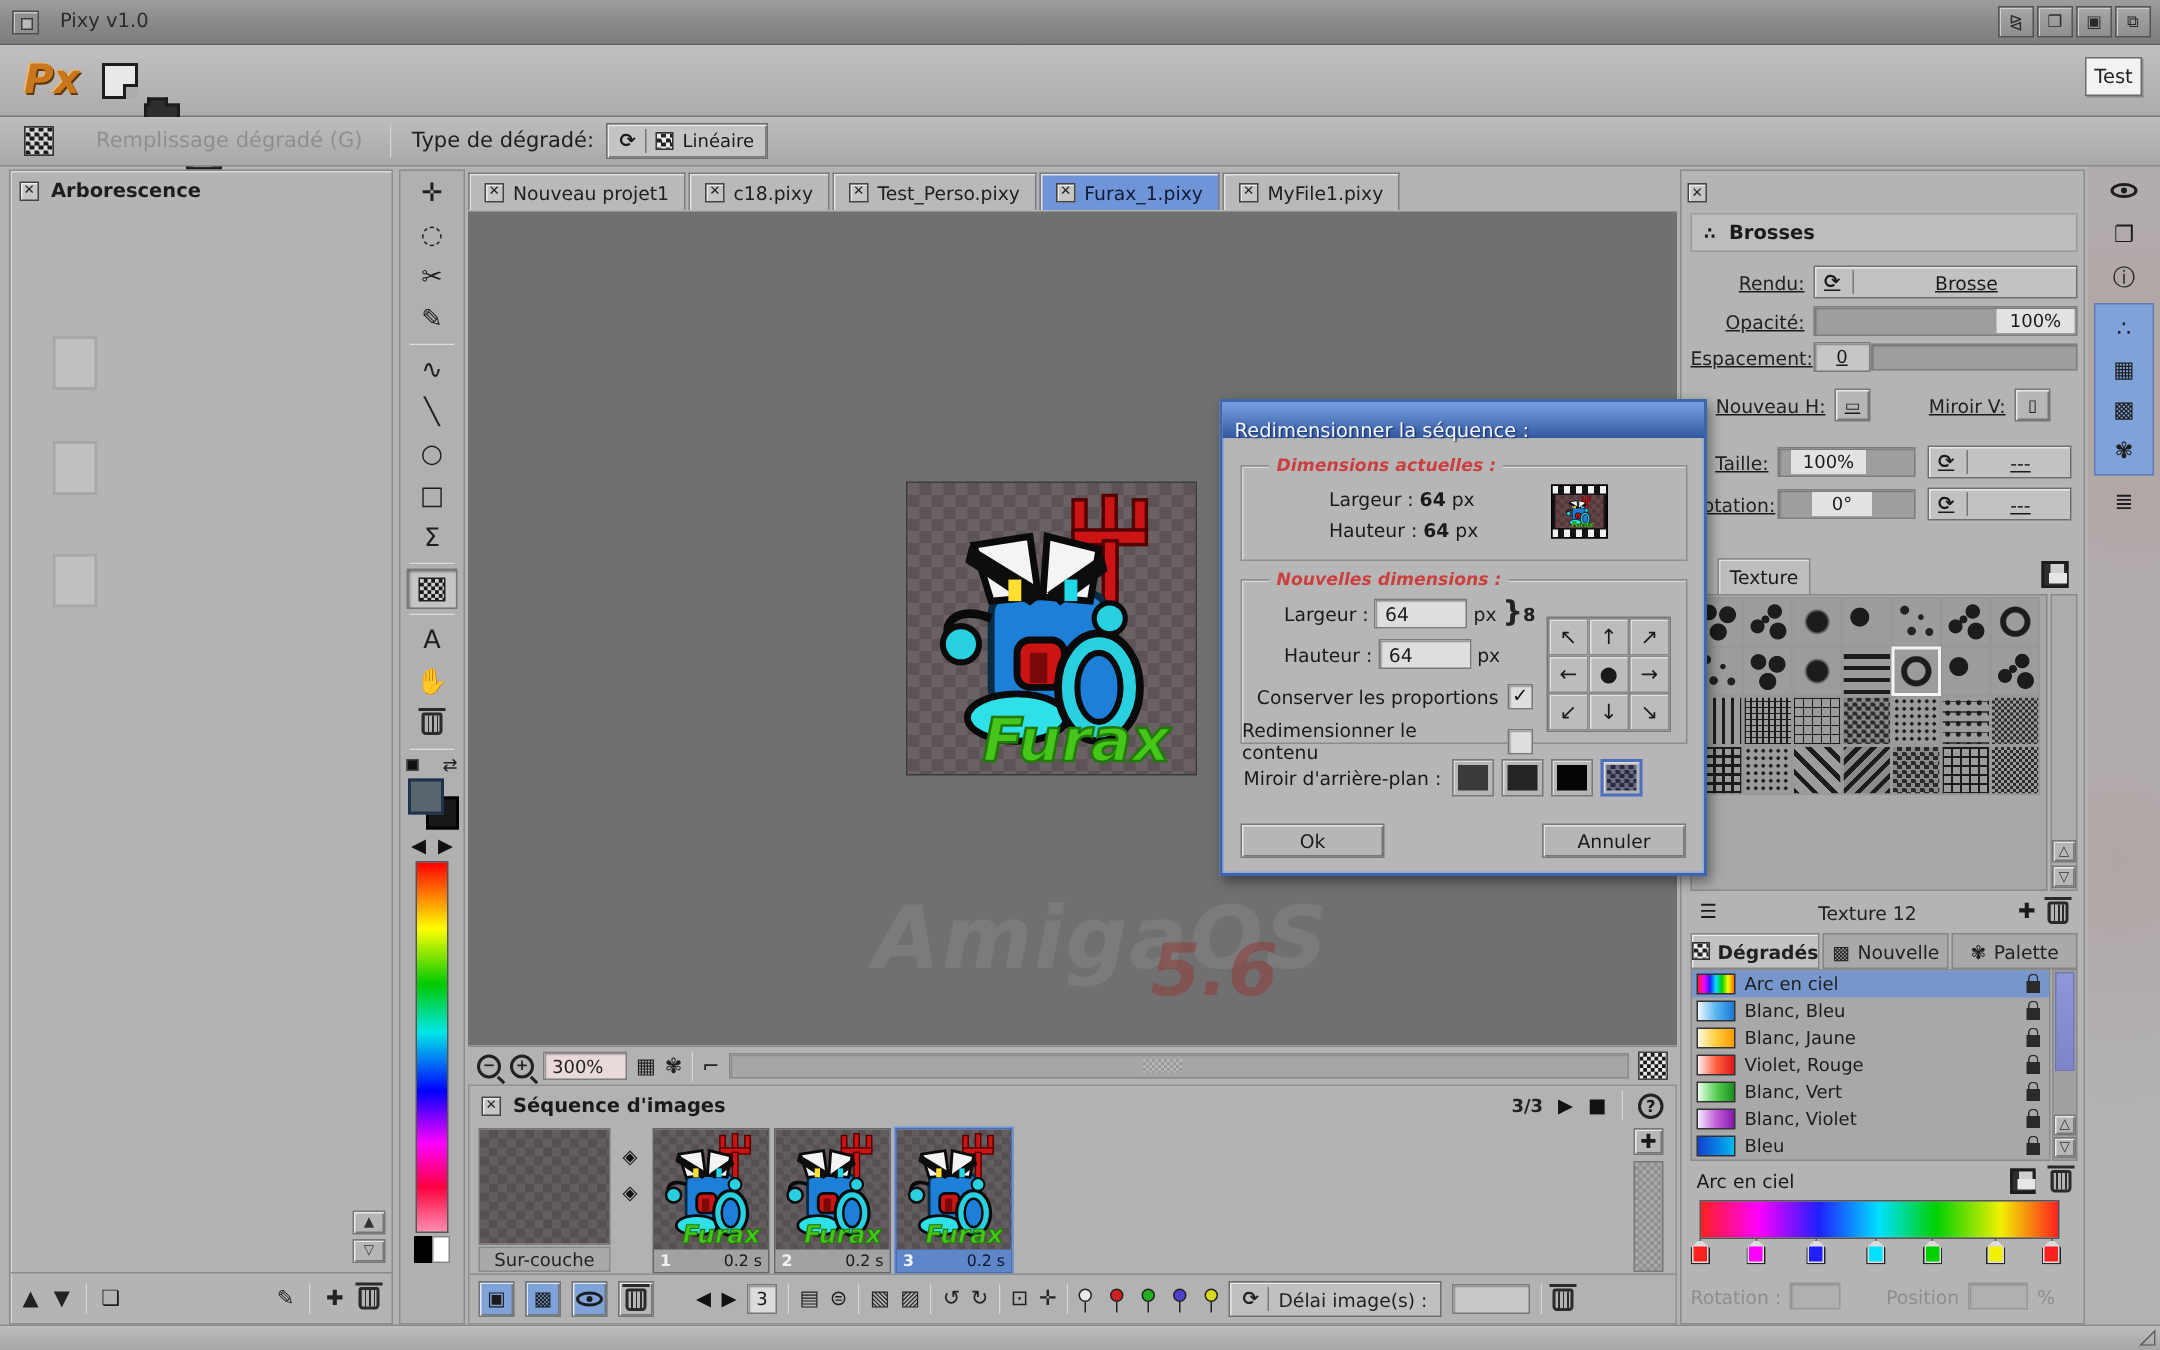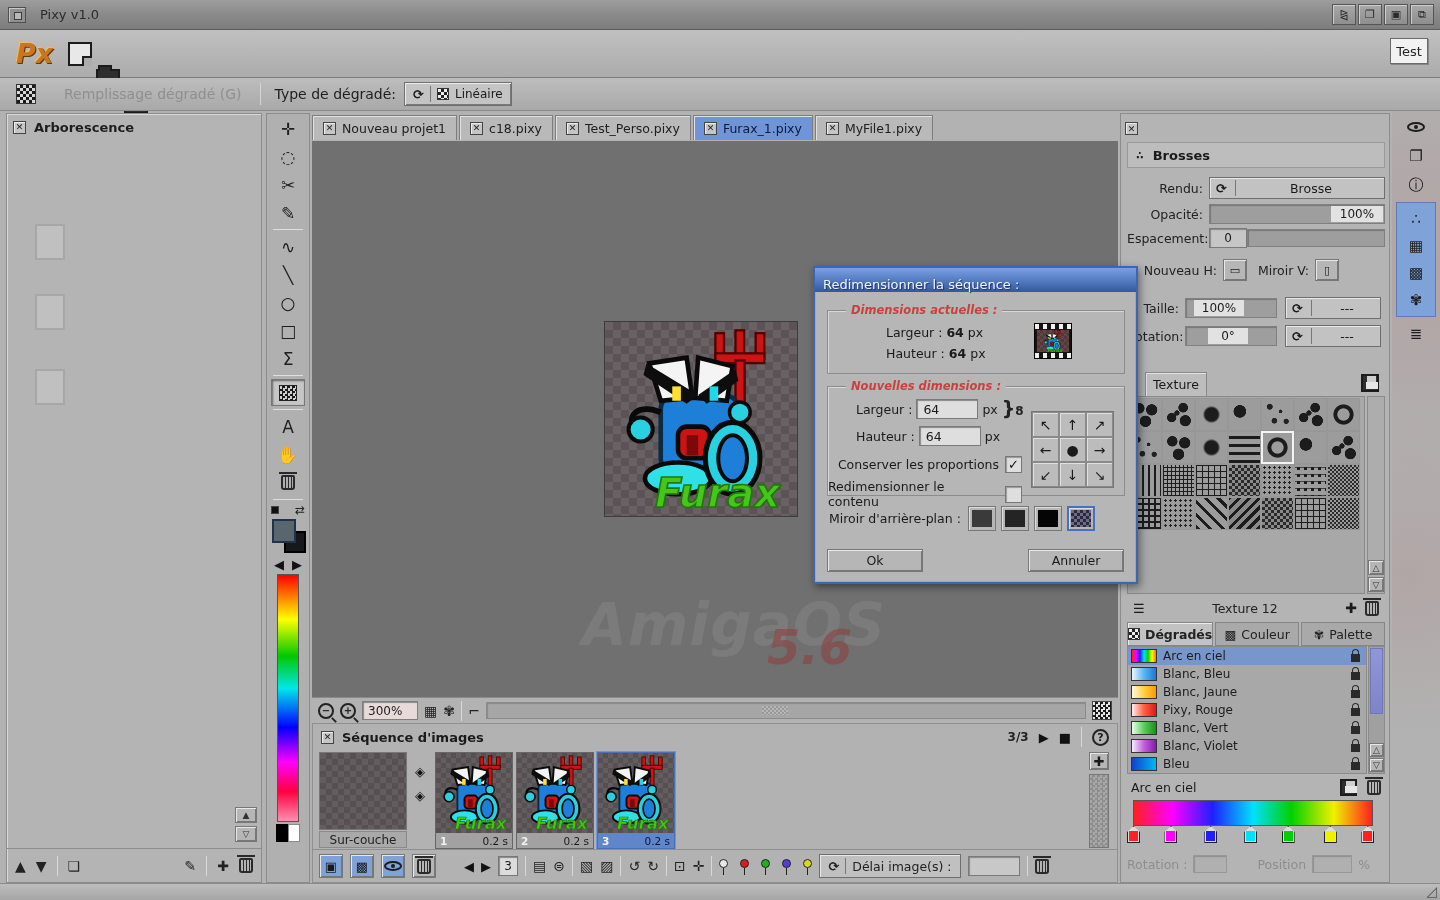--- a/index.html
+++ b/index.html
@@ -158,21 +158,21 @@
   .delay-cycle { height:24px; border:1px solid #6e6e6e; background:#c0c0c0; box-shadow:inset 1px 1px 0 #e8e8e8;
     display:flex; align-items:center; gap:6px; padding:0 8px; font-size:12.5px; color:#222; }
   .delay-input { width:52px; height:20px; background:#c8c8c8; border:1px solid #7a7a7a; box-shadow:inset 1px 1px 1px #888; }
 
   
   .right-panel { position:absolute; left:1120px; top:113px; width:270px; height:770px; background:#b4b4b4; border:1px solid #8c8c8c; }
   .rp-x { position:absolute; left:4px; top:8px; }
   .rp-head { position:absolute; left:6px; top:28px; width:258px; height:26px; background:#bdbdbd; border:1px solid #999;
     display:flex; align-items:center; gap:8px; padding:0 8px; font-weight:bold; font-size:13px; }
   .dots-icn { letter-spacing:1px; font-size:11px; font-weight:bold; }
-  .rp-row { position:absolute; left:6px; width:258px; height:24px; display:flex; align-items:center; }
+  .rp-row { position:absolute; left:6px; width:258px; height:24px; display:flex; align-items:center;text-decoration:underline; }
   .rp-label { width:82px; text-align:right; padding-right:6px; font-size:12.5px; color:#222; }
   .rp-cycle { flex:1; height:22px; border:1px solid #6e6e6e; background:#c2c2c2; box-shadow:inset 1px 1px 0 #e8e8e8;
     display:flex; align-items:center; gap:8px; padding:0 6px; }
   .rp-cycle .val { flex:1; text-align:center; font-size:12.5px; }
   .slider { flex:1; height:20px; background:#9e9e9e; border:1px solid #808080; box-shadow:inset 1px 1px 1px #777;
     position:relative; display:flex; align-items:center; }
   .slider .sv { position:absolute; right:1px; top:1px; bottom:1px; width:52px; background:#e2e2e2;
     display:flex; align-items:center; justify-content:center; font-size:12px; }
   .slider .sv-left { position:absolute; left:22px; top:1px; bottom:1px; width:58px; background:#e2e2e2;
     display:flex; align-items:center; justify-content:center; font-size:12px; }
@@ -224,22 +224,22 @@
     background-image:radial-gradient(circle at 60% 20%, rgba(170,60,60,0.12), transparent 40%),
                      radial-gradient(circle at 40% 60%, rgba(170,60,60,0.10), transparent 35%); }
   .rs-btn { width:34px; height:26px; margin:3px auto; display:flex; align-items:center; justify-content:center; font-size:15px; color:#1d1d1d; }
   .rs-group { width:40px; margin:4px auto; background:#7fa3d8; border:1px solid #5f7cb4; padding:2px 0; }
   .eye { width:18px; height:10px; border:2px solid #1d1d1d; border-radius:50%; position:relative; }
   .eye::after { content:""; position:absolute; left:5px; top:1px; width:4px; height:4px; background:#1d1d1d; border-radius:50%; }
 
   
   .dialog { position:absolute; left:813px; top:266px; width:325px; height:318px; background:#b6b6b6;
     border:2px solid #3c66b0; box-shadow:2px 3px 8px rgba(0,0,0,0.45), inset 0 0 0 1px #8fa8d8; }
-  .dlg-title { height:24px; background:linear-gradient(#7aa0e4,#32589e); display:flex; align-items:flex-end;
-    padding:0 8px; color:#f2f6ff; font-size:13px; text-shadow:1px 1px 1px #1c3268; }
+  .dlg-title { height:24px; background:linear-gradient(#7aa0e4,#32589e); display:flex; align-items:flex-start;
+    padding:12px 8px; color:#f2f6ff; font-size:13px; text-shadow:1px 1px 1px #1c3268; }
   .group { position:absolute; left:12px; border:1px solid #8c8c8c; box-shadow:inset 1px 1px 0 #d8d8d8; width:298px; }
   .group-label { position:absolute; top:-8px; left:18px; background:#b6b6b6; padding:0 5px;
     color:#cc3f3f; font-style:italic; font-weight:bold; font-size:11.5px; }
   .dim-row { display:flex; align-items:center; font-size:12.5px; }
   .dim-b { font-weight:bold; }
   .dlg-input { width:62px; height:20px; background:#dedede; border:1px solid #7a7a7a; box-shadow:inset 1px 1px 1px #888;
     display:flex; align-items:center; padding:0 6px; font-size:12.5px; }
   .chain { font-size:19px; font-weight:bold; color:#222; line-height:10px; }
   .chain8 { font-size:12px; font-weight:bold; }
   .anchor { position:absolute; right:10px; top:24px; display:grid; grid-template-columns:repeat(3,27px); grid-auto-rows:25px; border:1px solid #777; }
@@ -568,21 +568,21 @@
       </div>
     </div>
     <div class="rp-row" style="top:112px">
       <div class="rp-label">Espacement:</div>
       <div class="spc-input">0</div>
       <div class="slider" style="height:18px"></div>
     </div>
     <div class="rp-row" style="top:144px">
       <div class="rp-label" style="width:96px">Nouveau H:</div>
       <div class="btn mir-btn">▭</div>
-      <div class="rp-label" style="width:68px">Miroir V:</div>
+      <div class="rp-label" style="width:96px">Miroir V:</div>
       <div class="btn mir-btn">▯</div>
     </div>
     <div class="rp-row" style="top:182px">
       <div class="rp-label" style="width:58px">Taille:</div>
       <div class="slider" style="max-width:92px">
         <span class="sv-left" style="left:8px; width:50px">100%</span>
       </div>
       <div class="rp-cycle" style="max-width:96px; margin-left:8px">
         <span class="cycle-glyph">⟳</span>
         <span class="cycle-div"></span>
@@ -646,21 +646,21 @@
       <span class="icn-trash"></span>
     </div>
 
     <div class="grad-tabs" id="gradtabs">
         <div class="grad-tab active">
           <span class="mini-checker"></span>
           <span>Dégradés</span>
         </div>
         <div class="grad-tab">
           <span>▩</span>
-          <span>Couleur</span>
+          <span>Nouvelle</span>
         </div>
         <div class="grad-tab">
           <span>✾</span>
           <span>Palette</span>
         </div>
       </div>
     <div class="grad-list" id="gradlist">
         <div class="grad-row sel">
           <span class="grad-sw" style="background: linear-gradient(90deg, rgb(255, 32, 32), rgb(255, 0, 255), rgb(32, 32, 255), rgb(0, 224, 255), rgb(0, 208, 0), rgb(255, 255, 0), rgb(255, 112, 0));"></span>
           <span class="grad-name">Arc en ciel</span>
@@ -671,21 +671,21 @@
           <span class="grad-name">Blanc, Bleu</span>
           <span class="icn-lock"></span>
         </div>
         <div class="grad-row">
           <span class="grad-sw" style="background: linear-gradient(90deg, rgb(255, 248, 224), rgb(255, 208, 64), rgb(255, 152, 0));"></span>
           <span class="grad-name">Blanc, Jaune</span>
           <span class="icn-lock"></span>
         </div>
         <div class="grad-row">
           <span class="grad-sw" style="background: linear-gradient(90deg, rgb(255, 236, 236), rgb(255, 96, 64), rgb(224, 24, 24));"></span>
-          <span class="grad-name">Pixy, Rouge</span>
+          <span class="grad-name">Violet, Rouge</span>
           <span class="icn-lock"></span>
         </div>
         <div class="grad-row">
           <span class="grad-sw" style="background: linear-gradient(90deg, rgb(234, 255, 234), rgb(88, 208, 88), rgb(24, 144, 24));"></span>
           <span class="grad-name">Blanc, Vert</span>
           <span class="icn-lock"></span>
         </div>
         <div class="grad-row">
           <span class="grad-sw" style="background: linear-gradient(90deg, rgb(246, 236, 255), rgb(192, 96, 216), rgb(136, 24, 176));"></span>
           <span class="grad-name">Blanc, Violet</span>

